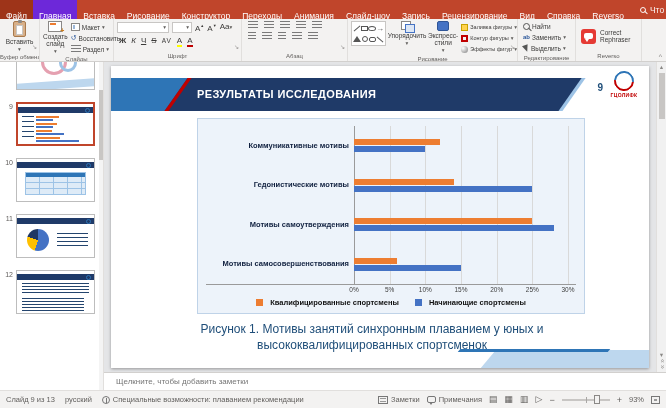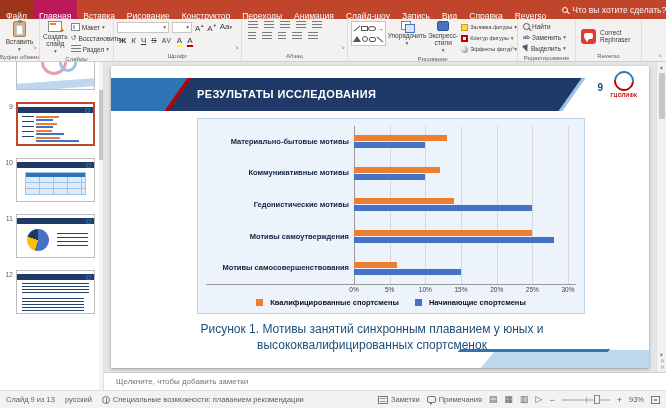--- a/index.html
+++ b/index.html
@@ -4,21 +4,21 @@
 <style>
   *{box-sizing:border-box;margin:0;padding:0}
   html,body{background:#888}
   .app{position:relative;width:666px;height:408px;background:#fff;overflow:hidden;
        font-family:"Liberation Sans",sans-serif;-webkit-font-smoothing:antialiased}
 
   
   .tabbar{position:absolute;left:0;top:0;right:0;height:19px;background:#C0452B;display:flex;align-items:stretch;color:#fff;font-size:8.5px}
   .rtab{padding:16px 6px;display:flex;align-items:center;white-space:nowrap;cursor:pointer}
   .rtab.file{background:#9E3419}
-  .rtab.active{background:#be185d;box-shadow:inset 0 -2px 0 rgba(255,255,255,.85)}
+  .rtab.active{background:#6d28d9;box-shadow:inset 0 -2px 0 rgba(255,255,255,.85)}
   .tellme{display:flex;align-items:center;gap:4px;margin-left:10px;opacity:.95;white-space:nowrap}
   .mag{width:6px;height:6px;border:1px solid #fff;border-radius:50%;position:relative;display:inline-block}
   .mag::after{content:"";position:absolute;width:4px;height:1px;background:#fff;transform:rotate(45deg);right:-3px;bottom:-1px}
 
   
   .ribbon{position:absolute;top:19px;left:0;right:0;height:43px;background:#F3F2F1;border-bottom:1px solid #D2D0CE;display:flex;color:#3B3A39}
   .rgroup{position:relative;border-right:1px solid #E1DFDD;display:flex;flex-direction:column;flex:none}
   .gbody{flex:1;display:flex;align-items:flex-start;padding:2px 3px 0;gap:3px}
   .glabel{height:10px;font-size:6px;color:#605E5C;text-align:center;line-height:10px;white-space:nowrap;overflow:hidden}
   .launcher{position:absolute;right:2px;bottom:11px;font-size:6px;color:#8A8886;line-height:1}
@@ -143,20 +143,21 @@
     <div style="display:flex">
         <div class="rtab file">Файл</div>
         <div class="rtab active">Главная</div>
         <div class="rtab">Вставка</div>
         <div class="rtab">Рисование</div>
         <div class="rtab">Конструктор</div>
         <div class="rtab">Переходы</div>
         <div class="rtab">Анимация</div>
         <div class="rtab">Слайд-шоу</div>
         <div class="rtab">Запись</div>
+        <div class="rtab">Рецензирование</div>
         <div class="rtab">Вид</div>
         <div class="rtab">Справка</div>
         <div class="rtab">Reverso</div>
       </div>
     <div class="tellme">
       <span class="mag"></span>
       <span>Что вы хотите сделать?</span>
     </div>
 
   </div>
@@ -410,27 +411,20 @@
           <div class="gridwrap">
               <div class="gline axis" style="left: 0%;"></div>
               <div class="gline" style="left: 16.6667%;"></div>
               <div class="gline" style="left: 33.3333%;"></div>
               <div class="gline" style="left: 50%;"></div>
               <div class="gline" style="left: 66.6667%;"></div>
               <div class="gline" style="left: 83.3333%;"></div>
               <div class="gline" style="left: 100%;"></div>
             </div>
           <div class="rows">
-              <div class="crow">
-                <div class="clab">Материально-бытовые  мотивы</div>
-                <div class="cbars">
-                  <div class="cbar" style="width: 43.3333%; background: rgb(237, 125, 49);"></div>
-                  <div class="cbar" style="width: 33.3333%; background: rgb(68, 114, 196);"></div>
-                </div>
-              </div>
               <div class="crow">
                 <div class="clab">Коммуникативные  мотивы</div>
                 <div class="cbars">
                   <div class="cbar" style="width: 40%; background: rgb(237, 125, 49);"></div>
                   <div class="cbar" style="width: 33.3333%; background: rgb(68, 114, 196);"></div>
                 </div>
               </div>
               <div class="crow">
                 <div class="clab">Гедонистические мотивы</div>
                 <div class="cbars">

